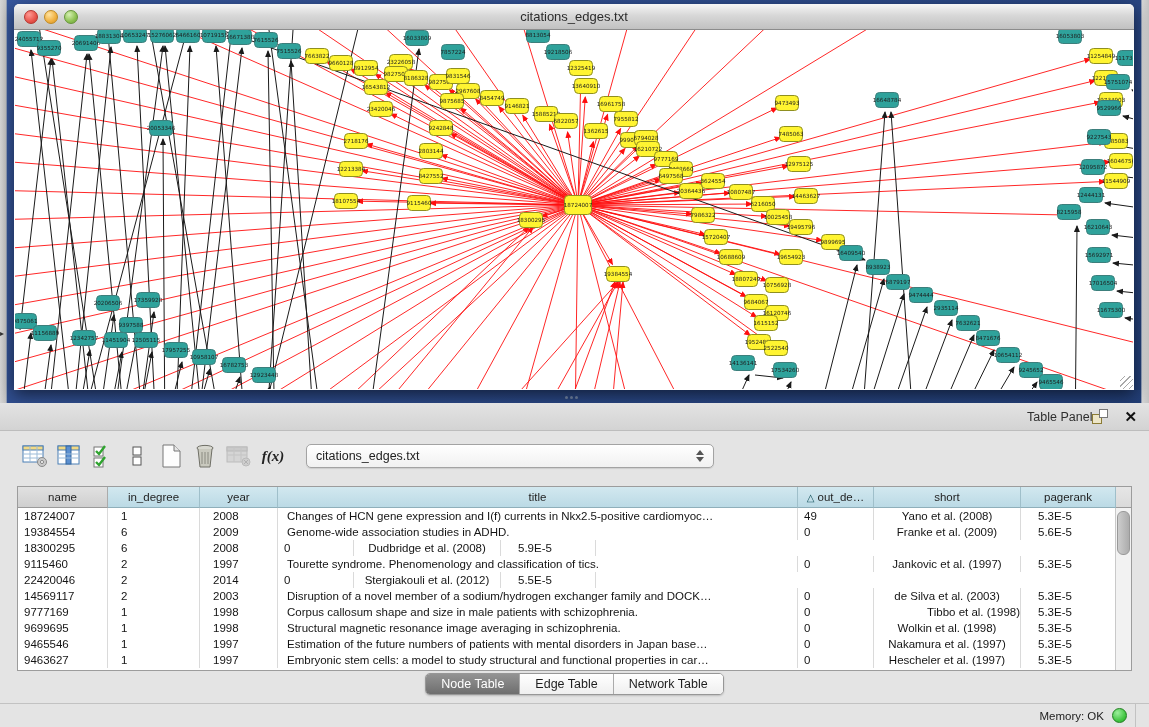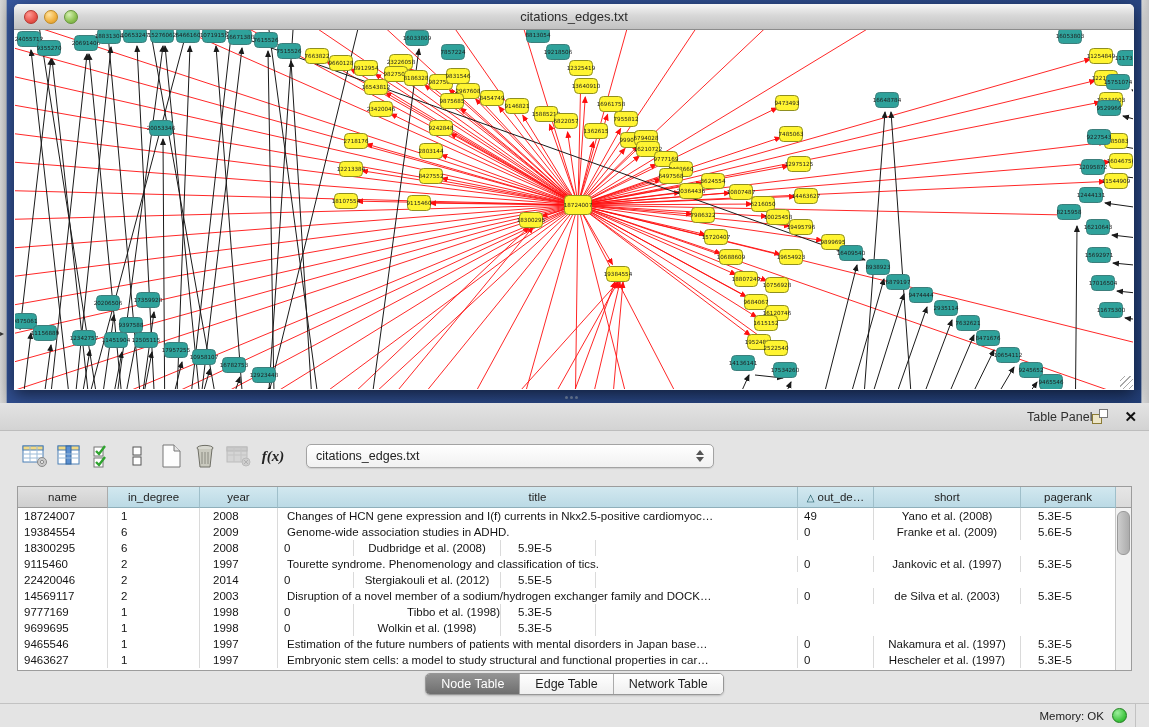--- a/index.html
+++ b/index.html
@@ -900,28 +900,30 @@
             <div class="td" style="width: 78px; flex: 0 0 auto; padding-left: 13px;">2003</div>
             <div class="td" style="flex: 1 1 0%; padding-left: 9px;">Disruption of a novel member of a sodium/hydrogen exchanger family and DOCK…</div>
             <div class="td" style="width: 76px; flex: 0 0 auto; padding-left: 6px;">0</div>
             <div class="td" style="width: 147px; flex: 0 0 auto; text-align: center;">de Silva et al. (2003)</div>
             <div class="td" style="width: 95px; flex: 0 0 auto; padding-left: 17px;">5.3E-5</div>
           </div>
           <div class="tr">
             <div class="td" style="width: 90px; flex: 0 0 auto; padding-left: 6px;">9777169</div>
             <div class="td" style="width: 92px; flex: 0 0 auto; padding-left: 13px;">1</div>
             <div class="td" style="width: 78px; flex: 0 0 auto; padding-left: 13px;">1998</div>
+            <div class="td" style="flex: 1 1 0%; padding-left: 9px;">Corpus callosum shape and size in male patients with schizophrenia.</div>
             <div class="td" style="width: 76px; flex: 0 0 auto; padding-left: 6px;">0</div>
             <div class="td" style="width: 147px; flex: 0 0 auto; text-align: right;">Tibbo et al. (1998)</div>
             <div class="td" style="width: 95px; flex: 0 0 auto; padding-left: 17px;">5.3E-5</div>
           </div>
           <div class="tr">
             <div class="td" style="width: 90px; flex: 0 0 auto; padding-left: 6px;">9699695</div>
             <div class="td" style="width: 92px; flex: 0 0 auto; padding-left: 13px;">1</div>
             <div class="td" style="width: 78px; flex: 0 0 auto; padding-left: 13px;">1998</div>
+            <div class="td" style="flex: 1 1 0%; padding-left: 9px;">Structural magnetic resonance image averaging in schizophrenia.</div>
             <div class="td" style="width: 76px; flex: 0 0 auto; padding-left: 6px;">0</div>
             <div class="td" style="width: 147px; flex: 0 0 auto; text-align: center;">Wolkin et al. (1998)</div>
             <div class="td" style="width: 95px; flex: 0 0 auto; padding-left: 17px;">5.3E-5</div>
           </div>
           <div class="tr">
             <div class="td" style="width: 90px; flex: 0 0 auto; padding-left: 6px;">9465546</div>
             <div class="td" style="width: 92px; flex: 0 0 auto; padding-left: 13px;">1</div>
             <div class="td" style="width: 78px; flex: 0 0 auto; padding-left: 13px;">1997</div>
             <div class="td" style="flex: 1 1 0%; padding-left: 9px;">Estimation of the future numbers of patients with mental disorders in Japan base…</div>
             <div class="td" style="width: 76px; flex: 0 0 auto; padding-left: 6px;">0</div>

